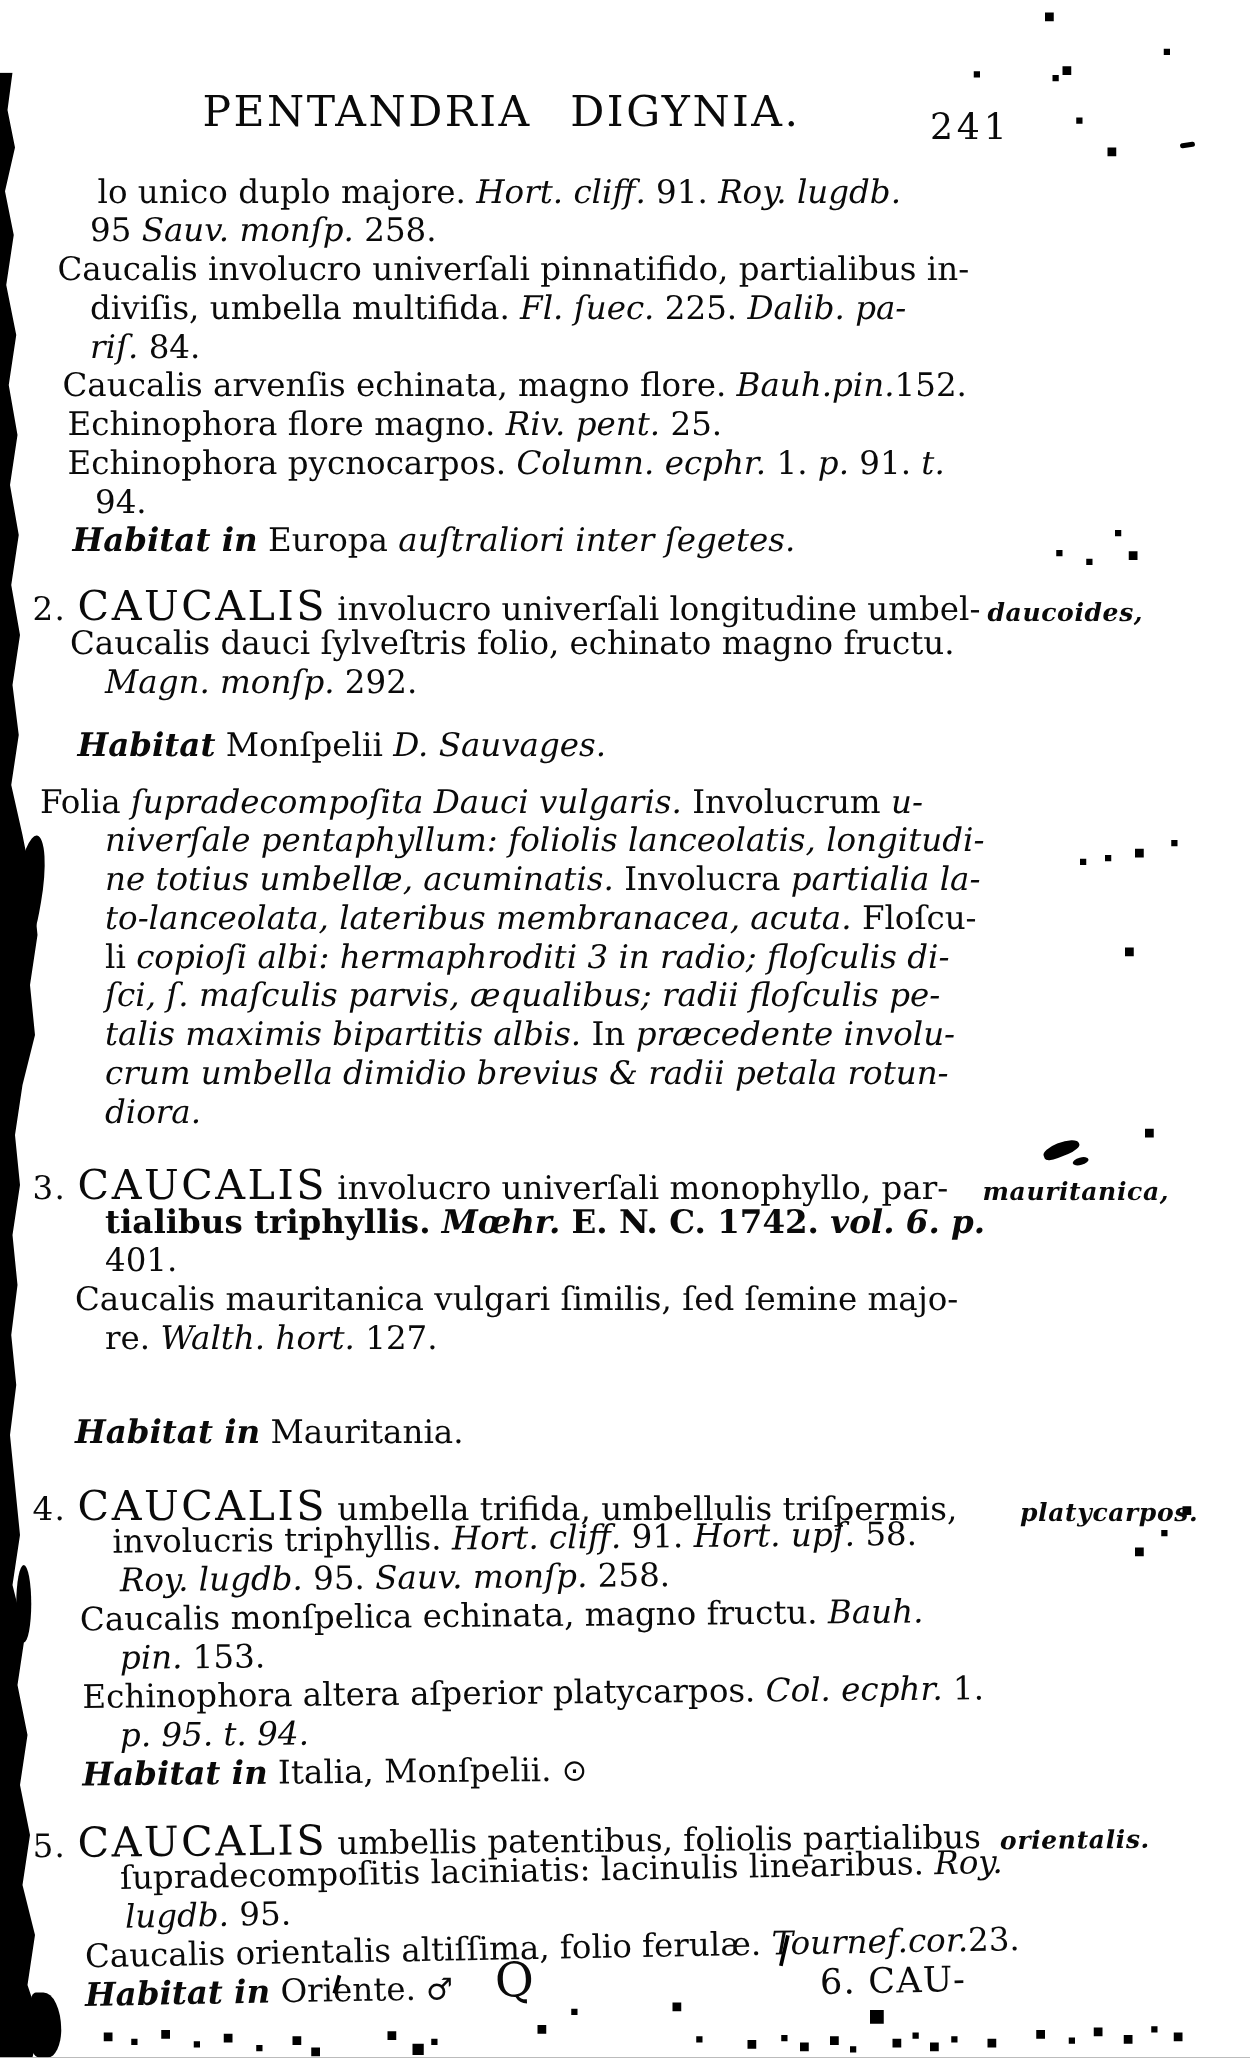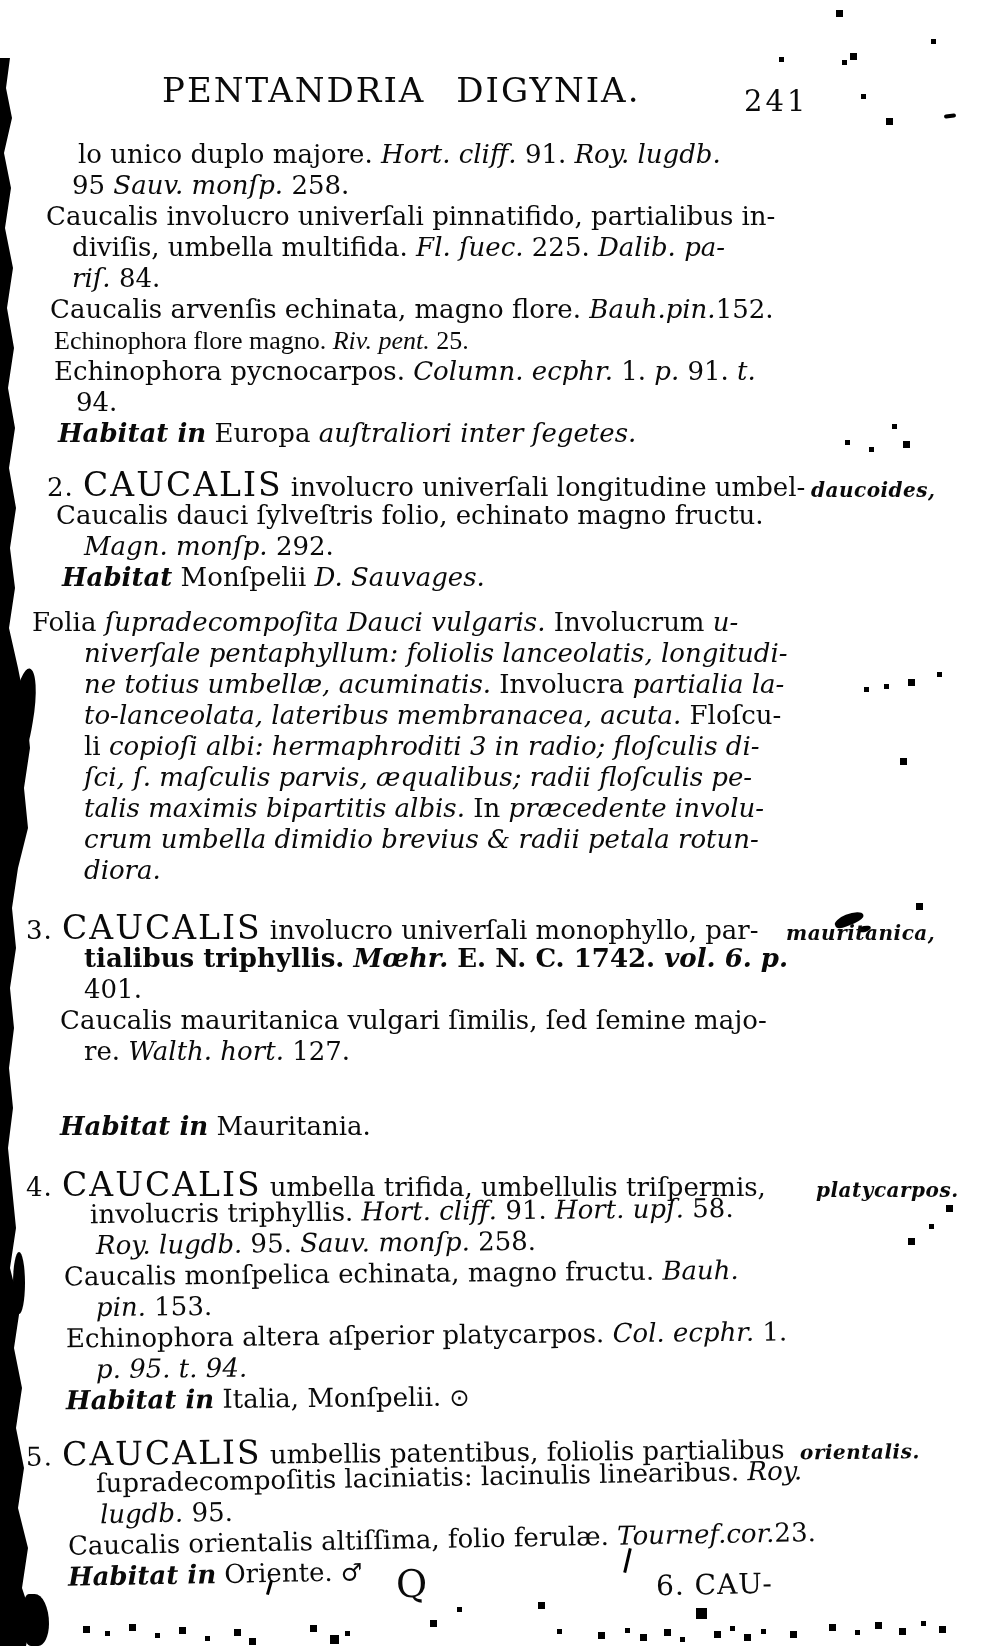--- a/index.html
+++ b/index.html
@@ -111,28 +111,28 @@
   <div class="running-head">PENTANDRIA DIGYNIA.</div>
   <div class="page-number">241</div>
 
   <div class="text-column">
       <div class="line" style="padding-left: 78px;"><span>lo unico duplo majore. </span><span class="i">Hort. cliff.</span><span> 91. </span><span class="i">Roy. lugdb.</span></div>
       <div class="line" style="padding-left: 72px;"><span>95 </span><span class="i">Sauv. monſp.</span><span> 258.</span></div>
       <div class="line" style="padding-left: 46px;"><span>Caucalis involucro univerſali pinnatifido, partialibus in-</span></div>
       <div class="line" style="padding-left: 72px;"><span>diviſis, umbella multifida. </span><span class="i">Fl. ſuec.</span><span> 225. </span><span class="i">Dalib. pa-</span></div>
       <div class="line" style="padding-left: 72px;"><span class="i">riſ.</span><span> 84.</span></div>
       <div class="line" style="padding-left: 50px;"><span>Caucalis arvenſis echinata, magno flore. </span><span class="i">Bauh.pin.</span><span>152.</span></div>
-      <div class="line" style="padding-left: 54px; font-family: Liberation Serif, serif;"><span>Echinophora flore magno. </span><span class="i">Riv. pent.</span><span> 25.</span></div>
+      <div class="line" style="padding-left: 54px;"><span>Echinophora flore magno. </span><span class="i">Riv. pent.</span><span> 25.</span></div>
       <div class="line" style="padding-left: 54px;"><span>Echinophora pycnocarpos. </span><span class="i">Column. ecphr.</span><span> 1. </span><span class="i">p.</span><span> 91. </span><span class="i">t.</span></div>
       <div class="line" style="padding-left: 76px;"><span>94.</span></div>
       <div class="line" style="padding-left: 58px;"><span class="h">Habitat in</span><span> Europa </span><span class="i">auſtraliori inter ſegetes.</span></div>
-      <div class="line" style="padding-left: 26px; margin-top: 20px; margin-left: 21px;"><span class="n">2. </span><span class="g">CAUCALIS</span><span> involucro univerſali longitudine umbel-</span><span class="note" style="left: 790px;">daucoides,</span></div>
+      <div class="line" style="padding-left: 26px; margin-top: 20px;"><span class="n">2. </span><span class="g">CAUCALIS</span><span> involucro univerſali longitudine umbel-</span><span class="note" style="left: 790px;">daucoides,</span></div>
       <div class="line" style="padding-left: 56px;"><span>Caucalis dauci ſylveſtris folio, echinato magno fructu.</span></div>
       <div class="line" style="padding-left: 84px;"><span class="i">Magn. monſp.</span><span> 292.</span></div>
-      <div class="line" style="padding-left: 62px;"><span class="h">Habitat</span><span> Monſpelii </span><span class="i">D. Sauvages.</span></div>
+      <div class="line" style="padding-left: 62px; margin-top: 20px;"><span class="h">Habitat</span><span> Monſpelii </span><span class="i">D. Sauvages.</span></div>
       <div class="line" style="padding-left: 32px; margin-top: 14px;"><span>Folia </span><span class="i">ſupradecompoſita Dauci vulgaris.</span><span> Involucrum </span><span class="i">u-</span></div>
       <div class="line" style="padding-left: 84px;"><span class="i">niverſale pentaphyllum: foliolis lanceolatis, longitudi-</span></div>
       <div class="line" style="padding-left: 84px;"><span class="i">ne totius umbellæ, acuminatis.</span><span> Involucra </span><span class="i">partialia la-</span></div>
       <div class="line" style="padding-left: 84px;"><span class="i">to-lanceolata, lateribus membranacea, acuta.</span><span> Floſcu-</span></div>
       <div class="line" style="padding-left: 84px;"><span>li </span><span class="i">copioſi albi: hermaphroditi 3 in radio; floſculis di-</span></div>
       <div class="line" style="padding-left: 84px;"><span class="i">ſci, ſ. maſculis parvis, æqualibus; radii floſculis pe-</span></div>
       <div class="line" style="padding-left: 84px;"><span class="i">talis maximis bipartitis albis.</span><span> In </span><span class="i">præcedente involu-</span></div>
       <div class="line" style="padding-left: 84px;"><span class="i">crum umbella dimidio brevius &amp; radii petala rotun-</span></div>
       <div class="line" style="padding-left: 84px;"><span class="i">diora.</span></div>
       <div class="line" style="padding-left: 26px; margin-top: 26px;"><span class="n">3. </span><span class="g">CAUCALIS</span><span> involucro univerſali monophyllo, par-</span><span class="note" style="left: 786px;">mauritanica,</span></div>

